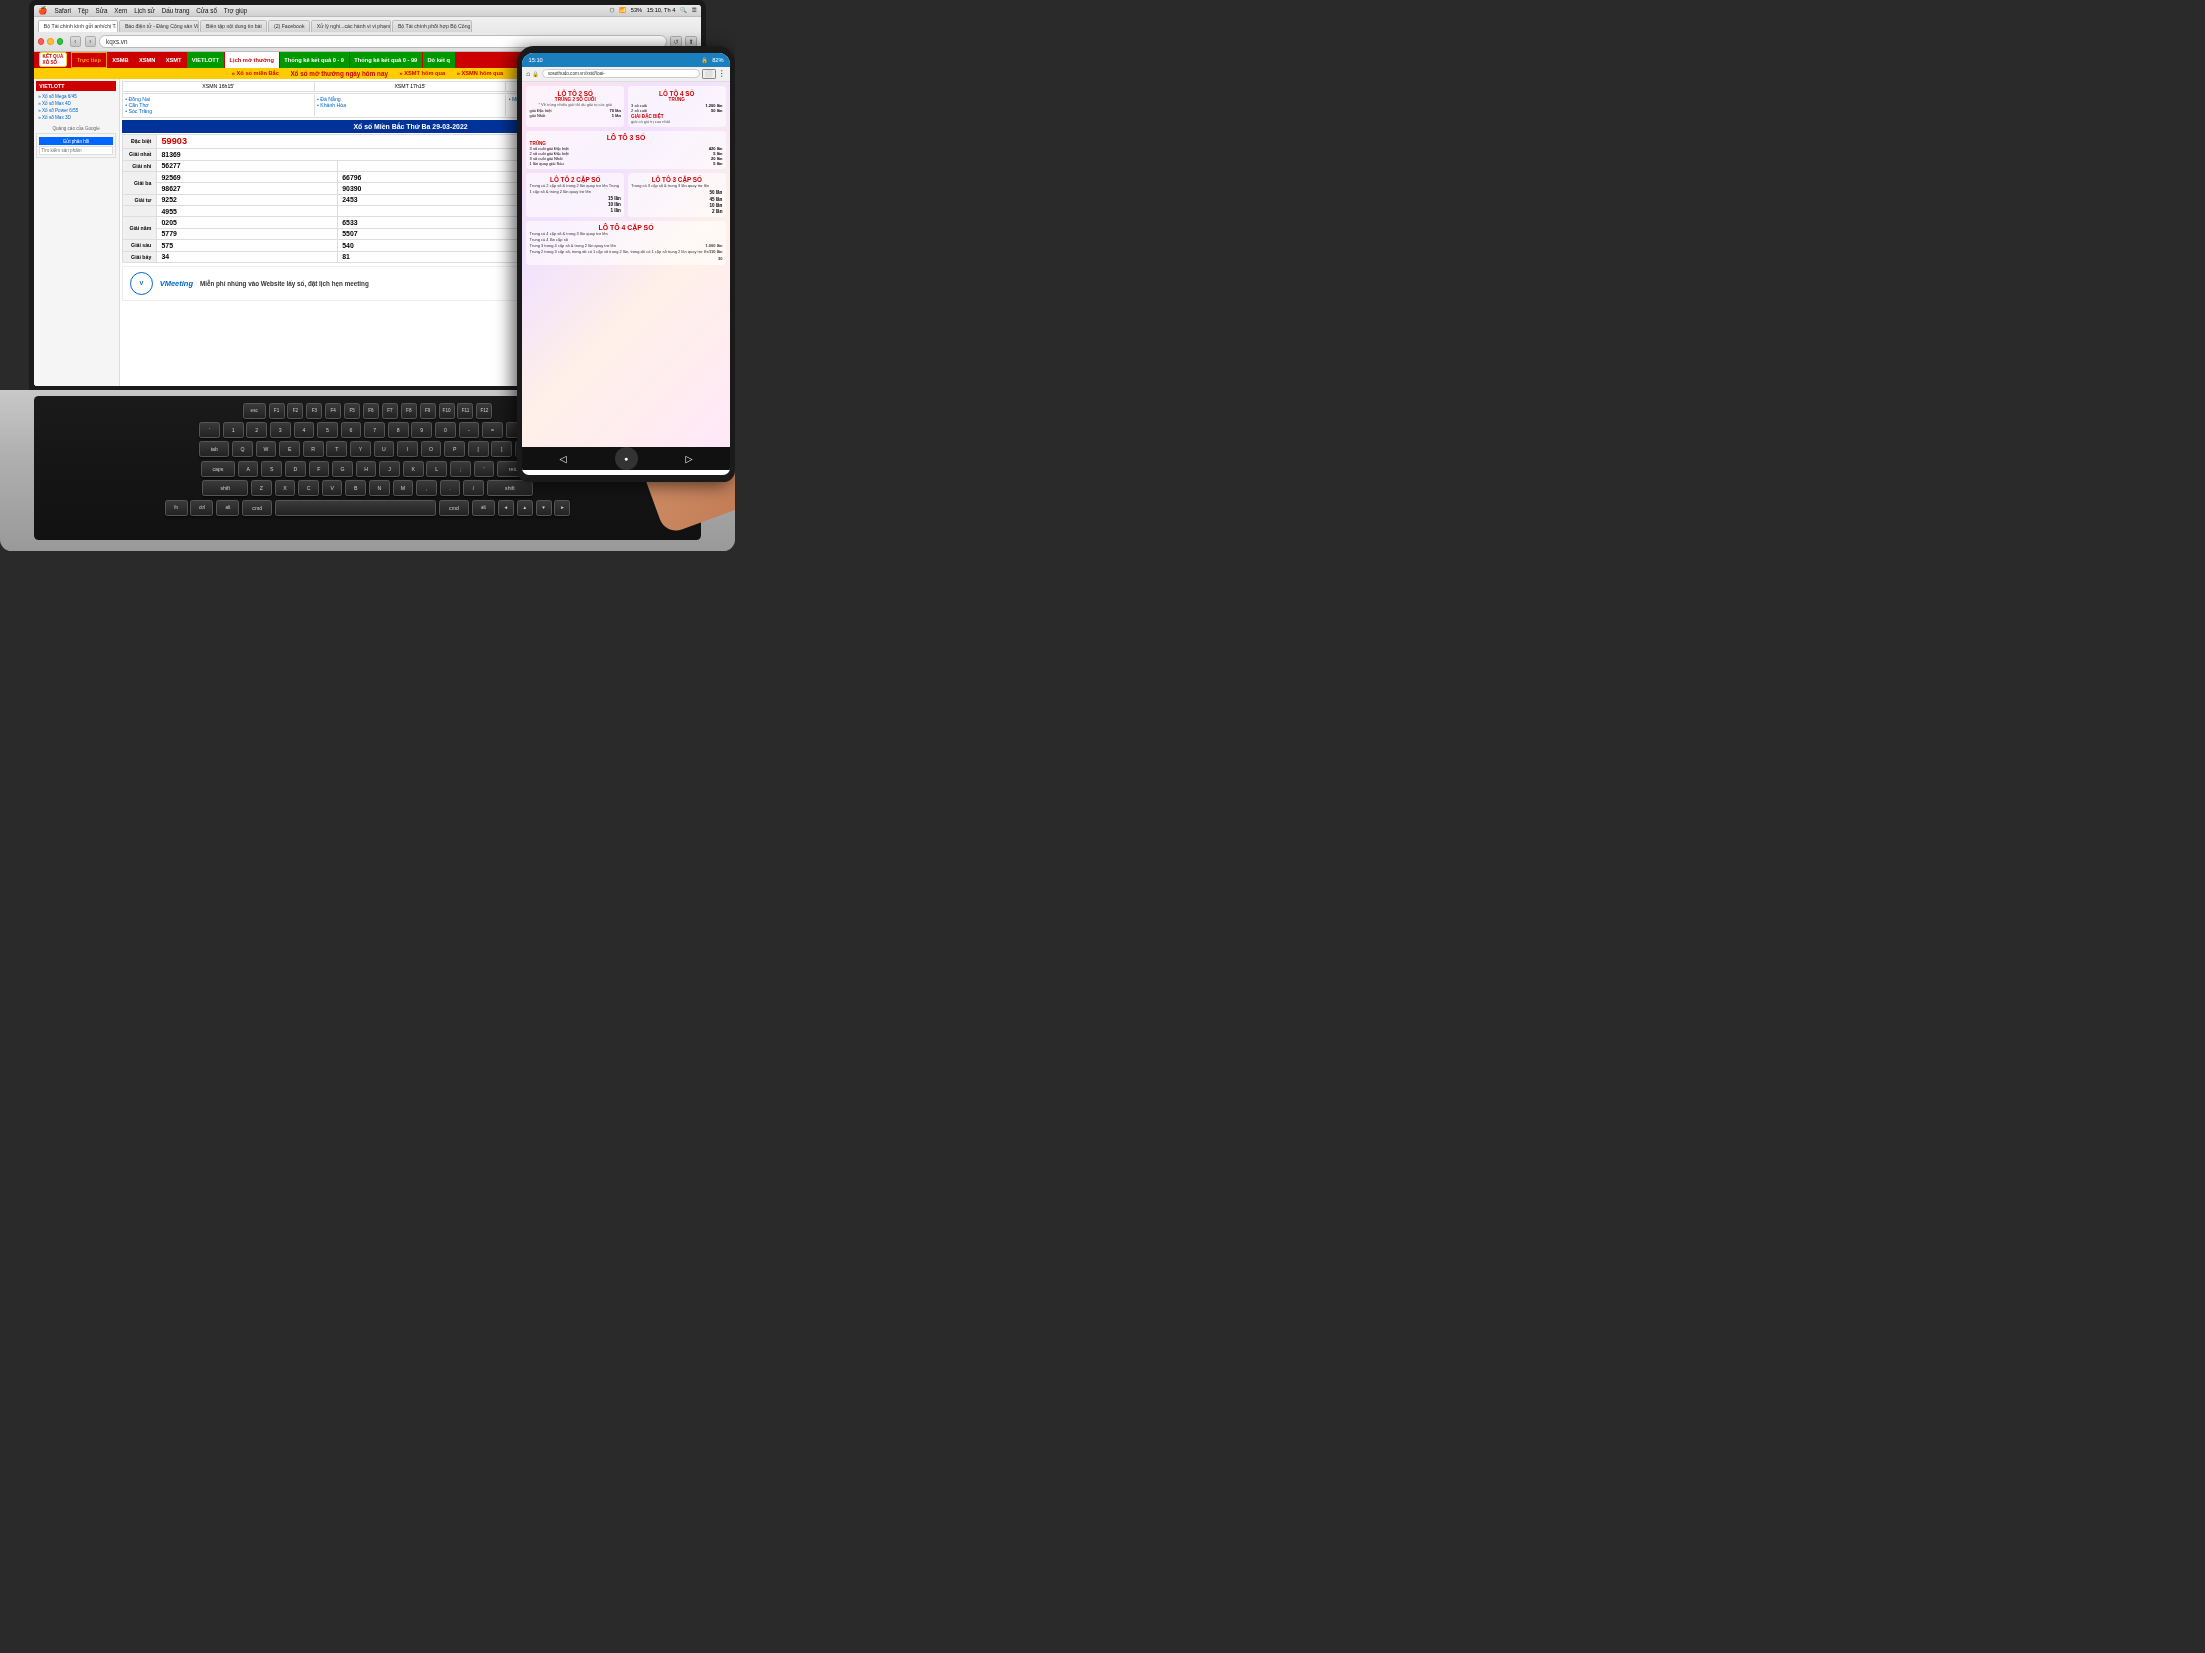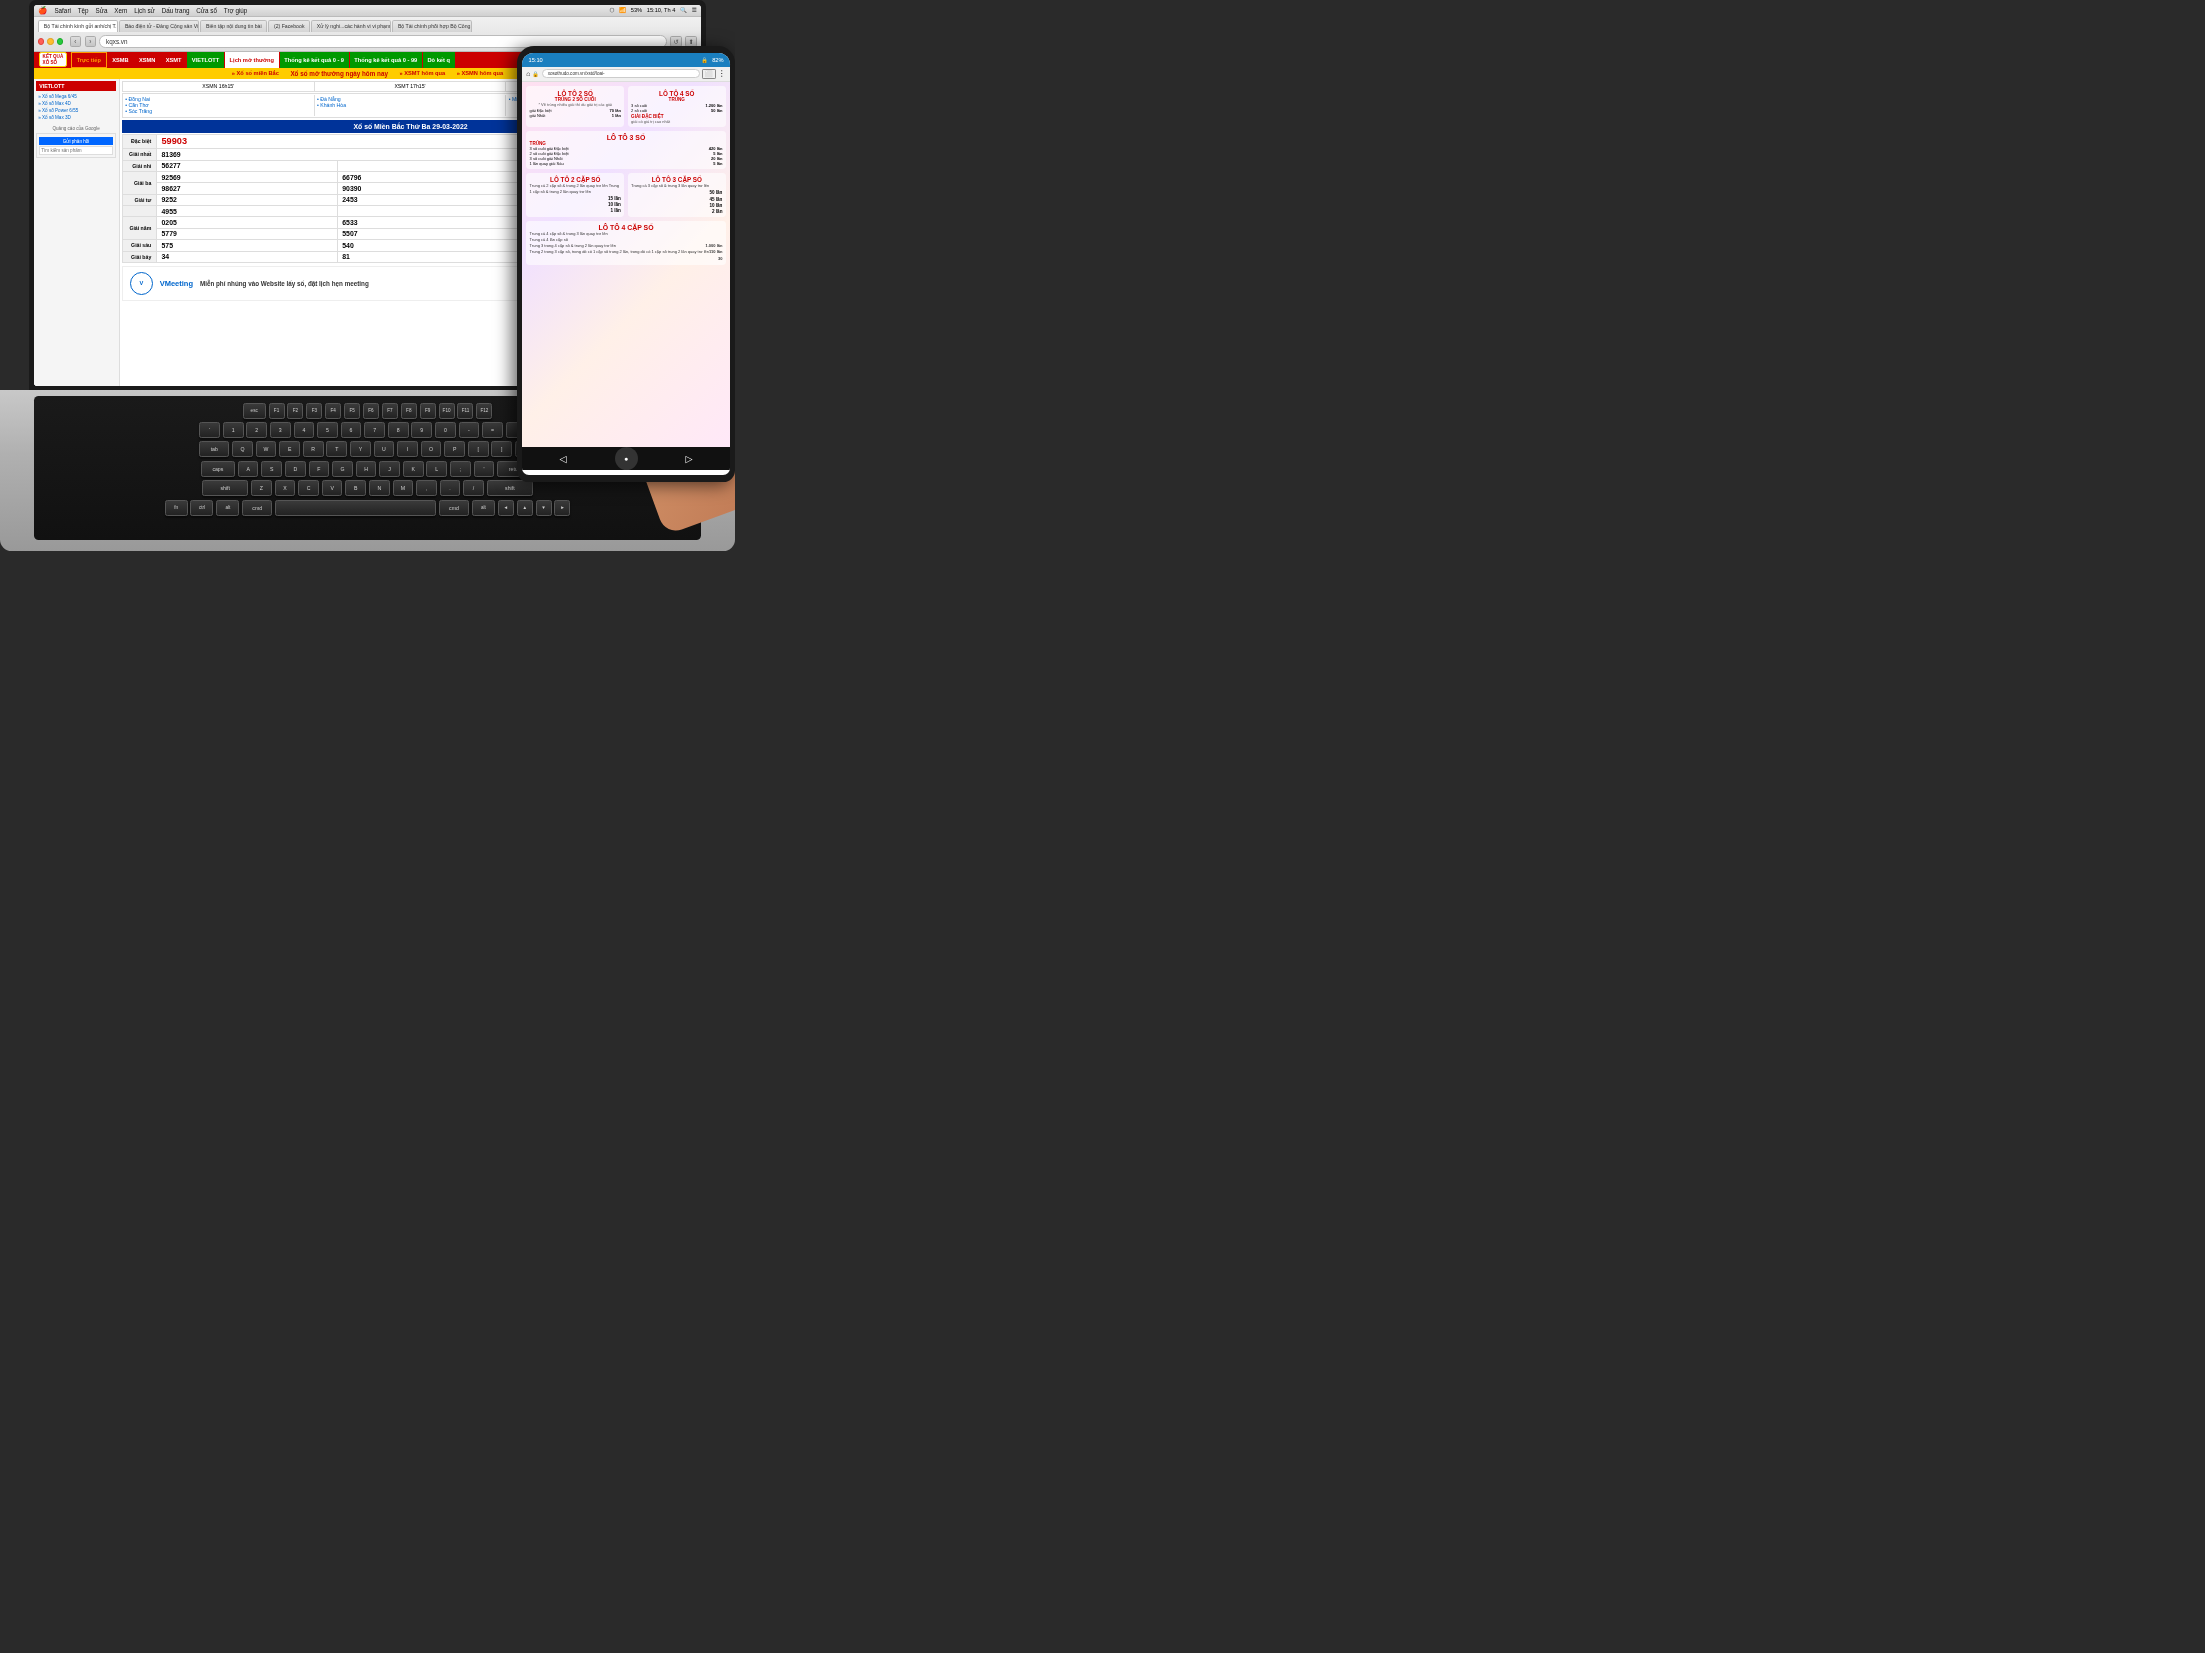--- a/index.html
+++ b/index.html
@@ -686,21 +686,21 @@
               <td class="label-cell">Giải bảy</td>
               <td><span class="prize-number">34</span></td>
               <td><span class="prize-number">81</span></td>
               <td><span class="prize-number">71</span></td>
             </tr>
           </tbody>
             </table>
 
           <div class="vmeeting-banner">
             <div class="vmeeting-logo">V</div>
-            <div style="font-size:7.5px;font-weight:bold;color:#0066cc;">VMeeting</div>
+            <div style="font-size:7.5px;font-weight:bold;color:#0066cc;font-style:italic;">VMeeting</div>
             <div class="vmeeting-text">Miễn phí nhúng vào Website lấy số, đặt lịch hẹn meeting</div>
           </div>
         </div>
       </div>
 
     </div>
 
   </div>
 </div>
 

